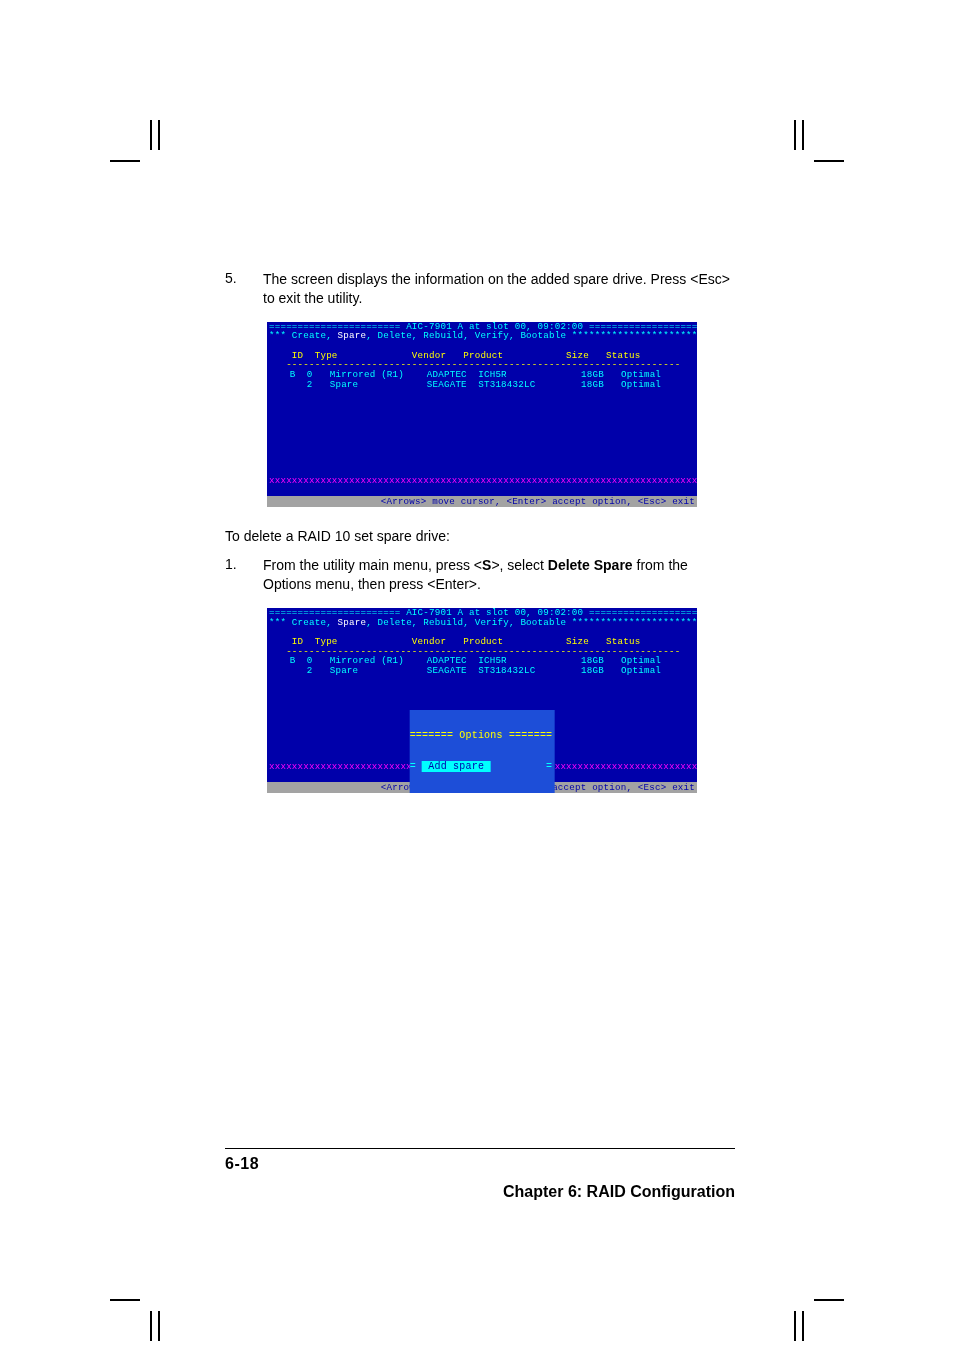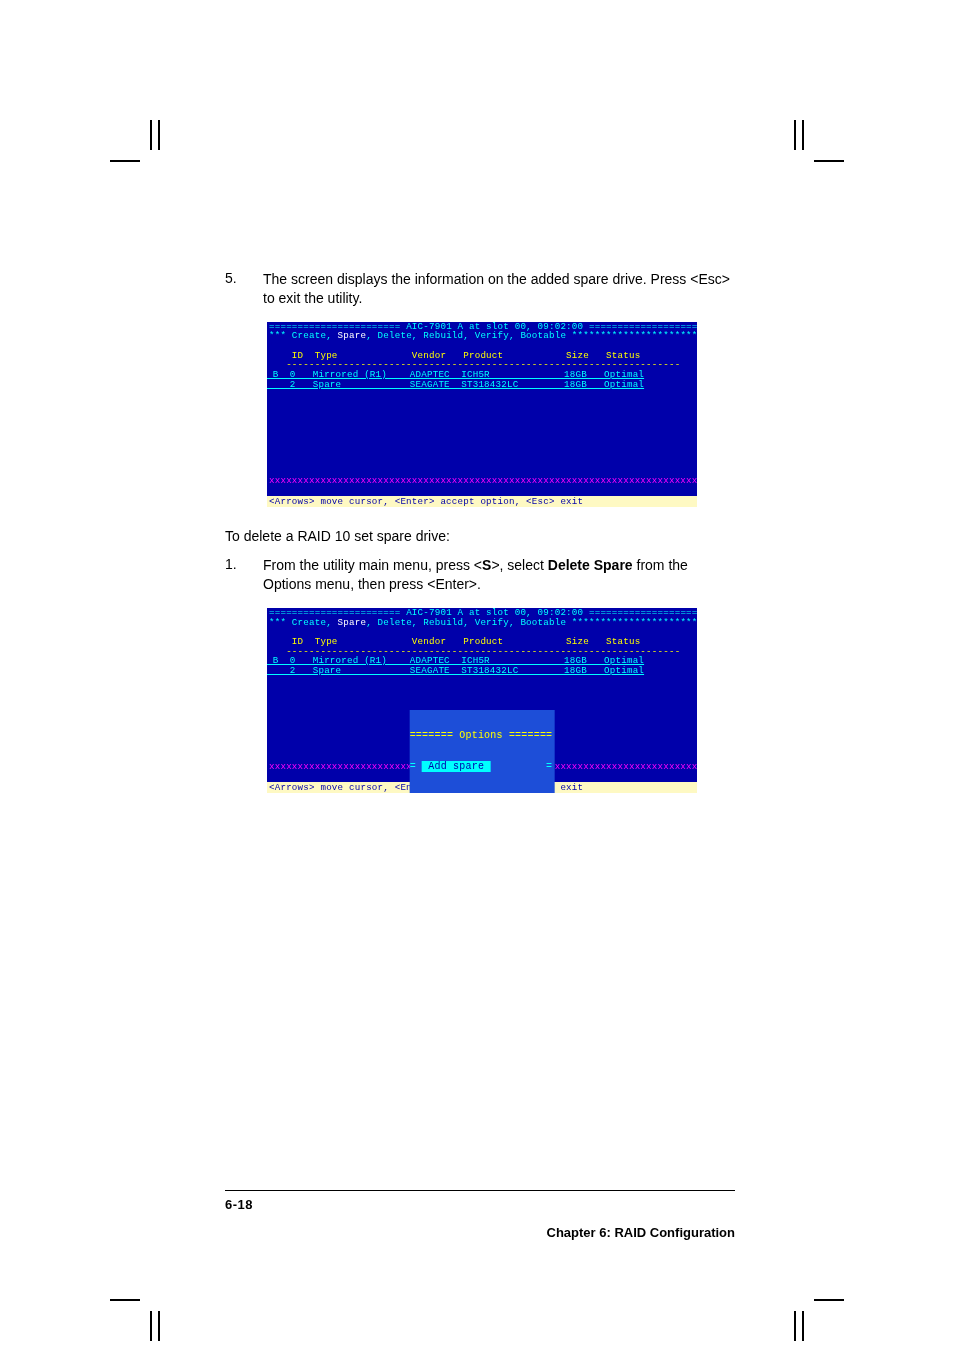--- a/index.html
+++ b/index.html
@@ -68,40 +68,39 @@
     color: #ff0;
     font-family: Liberation Mono, monospace;
   }
   .bios-head-rule {
     white-space: pre;
     padding: 0 2px;
     color: #ff0;
   }
   .bios-data-line {
     white-space: pre;
-    padding: 0 0;
-    color: #0ff;
-    text-decoration: underline;
+    padding: 0 17px;
+    color: #0ff;
   }
   .bios-blank-line {
     white-space: pre;
     padding: 0 2px;
     color: #00a;
   }
   .bios-x-line {
     white-space: pre;
     padding: 0 2px;
     color: #f0f;
   }
   .bios-foot {
-    background: #fef9c3;
+    background: #a3a3a3;
     color: #00a;
     white-space: pre;
     padding: 1px 2px;
-    text-align: left;
+    text-align: right;
   }
   .bios-options-box {
     position: absolute;
     left: 50%;
     top: 55%;
     transform: translateX(-50%);
     background: #1d4ed8;
     color: #0ff;
     font-family: "Lucida Console", "Courier New", monospace;
     font-size: 10px;
@@ -116,26 +115,26 @@
     font-weight: bold;
     font-size: 19px;
     margin: 30px 0 8px 0;
   }
   .section-num { margin-right: 16px; }
   .para { margin: 6px 0 10px 0; line-height: 1.35; }
   .footer-bar {
     position: absolute;
     left: 225px;
     width: 510px;
-    top: 1190px;
+    top: 1148px;
     border-top: 1px solid #000;
     padding-top: 6px;
     display: flex;
     justify-content: space-between;
-    font-size: 13px;
+    font-size: 16px;
   }
   .footer-left { font-weight: bold; letter-spacing: 0.5px; }
   .footer-right { font-weight: bold; margin-top: 28px; }
   .bold { font-weight: bold; }
 </style>
 </head>
 <body>
 
 <div class="crop-marks">
   <div class="mark" style="left:110px; top:160px; width:30px; height:0; border-top-width:2px;"></div>

